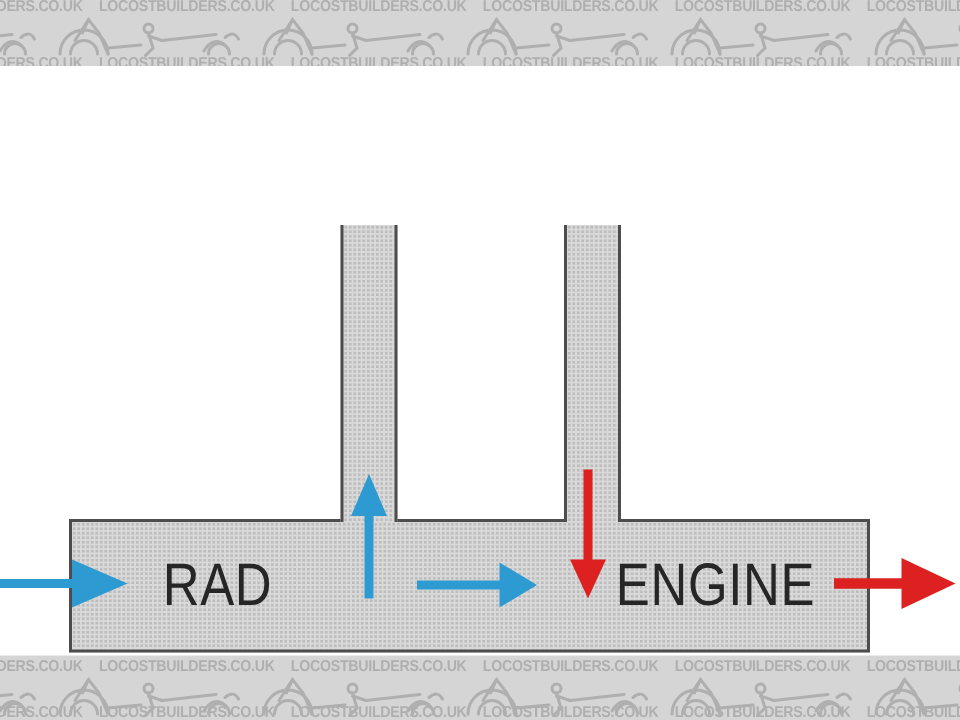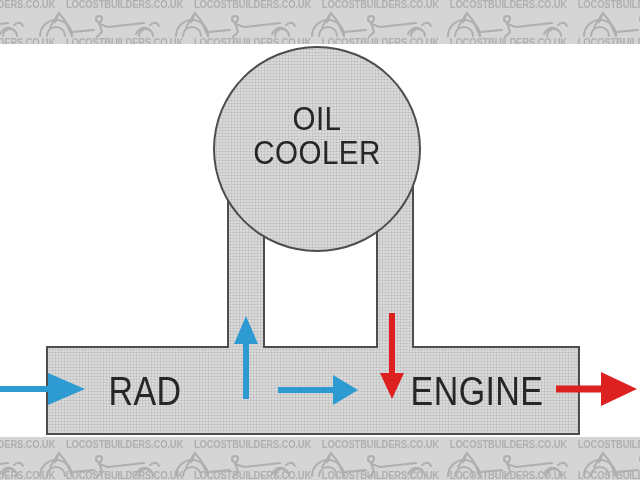--- a/index.html
+++ b/index.html
@@ -170,26 +170,20 @@
   </div>
 
   <div class="pipe pipe-left dither"></div>
   <div class="pipe pipe-right dither"></div>
 
   <div class="duct dither"></div>
 
   <div class="comp-label label-rad">RAD</div>
   <div class="comp-label label-engine">ENGINE</div>
 
-  <div class="cooler dither">
-    <div class="cooler-label">
-      <div>OIL</div>
-      <div>COOLER</div>
-    </div>
-  </div>
 
   <svg class="arrows" width="640" height="480" viewBox="0 0 640 480">
     <g>
       <line class="cool-stroke" x1="0" y1="389" x2="52" y2="389" stroke-width="6"></line>
       <polygon class="cool-fill" points="48,373 48,405 85,389"></polygon>
     </g>
     <g>
       <line class="cool-stroke" x1="246" y1="399" x2="246" y2="341" stroke-width="6"></line>
       <polygon class="cool-fill" points="234,344 258,344 246,316"></polygon>
     </g>

